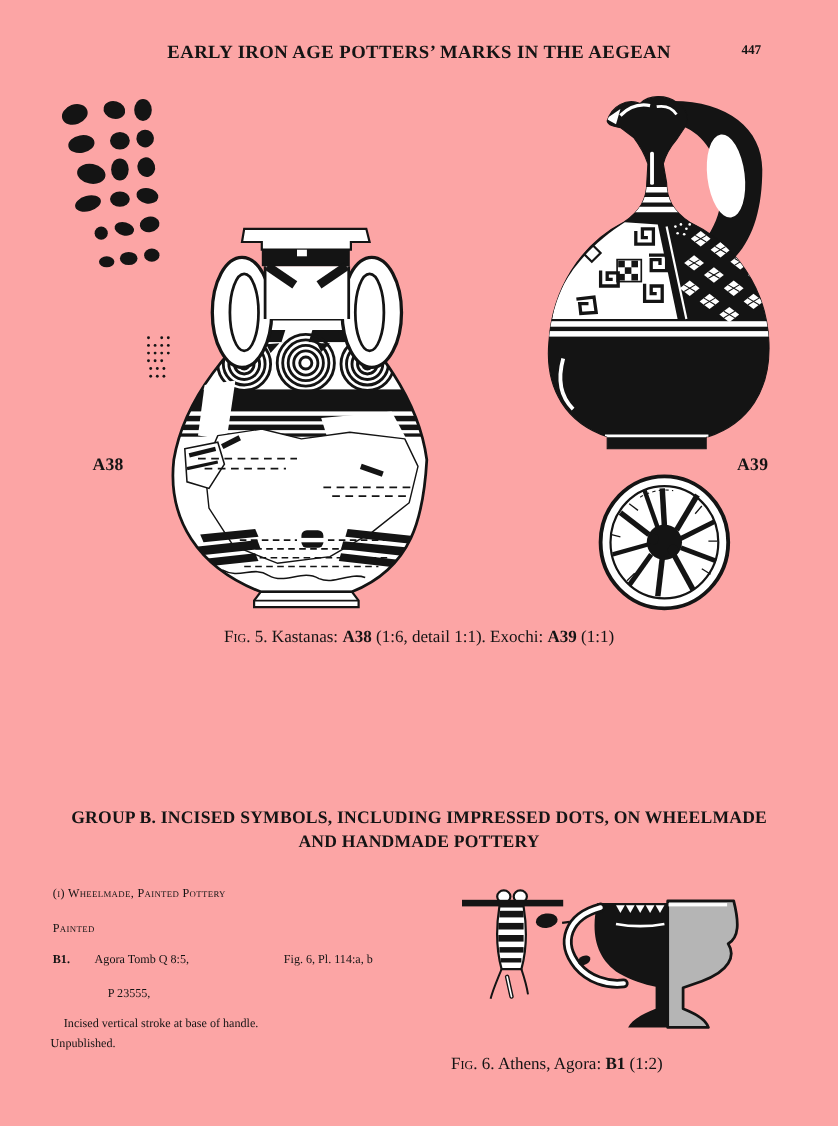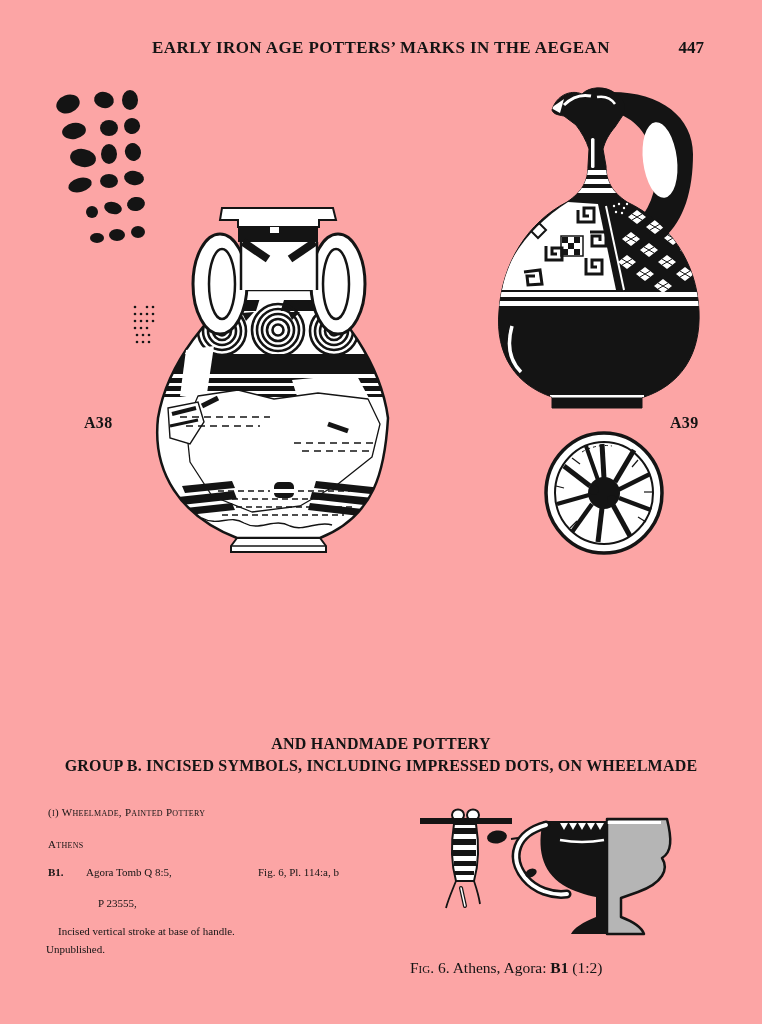--- a/index.html
+++ b/index.html
@@ -6,21 +6,21 @@
   .page{
     position:relative; width:762px; height:1024px; margin:0 auto;
     background:#fca5a5; color:#141414; overflow:hidden;
     font-family:"Liberation Serif", serif;
   }
   .abs{position:absolute;}
   .title{
     left:0; right:0; top:38px; text-align:center;
     font-size:17px; font-weight:bold; letter-spacing:.4px;
   }
-  .pagenum{top:38px; right:58px; font-size:17px; font-weight:bold;}
+  .pagenum{top:38px; right:70px; font-size:12px; font-weight:bold;}
   .figlabel{font-size:16px; font-weight:bold; letter-spacing:.3px;}
   .lab-a38{left:84px; top:414px;}
   .lab-a39{left:670px; top:414px;}
   .caption{font-size:15.5px; white-space:nowrap;}
   .cap5{left:0; right:0; top:571px; text-align:center;}
   .cap6{left:410px; width:290px; top:959px; }
   .sc{font-variant:small-caps;}
   .groupb{
     left:0; right:0; top:733px; text-align:center;
     font-size:16px; font-weight:bold; line-height:22px; letter-spacing:.2px;
@@ -300,28 +300,31 @@
       <line x1="28" y1="98" x2="35" y2="91"></line>
       <line x1="14" y1="56" x2="22" y2="58"></line>
       <line x1="110" y1="62" x2="102" y2="62"></line>
     </g>
     <path d="M40,22 A45,45 0 0 1 70,16" fill="none" stroke="#141414" stroke-width="1" stroke-dasharray="3 3"></path>
   </svg>
 
   <div class="abs figlabel lab-a38">A38</div>
   <div class="abs figlabel lab-a39">A39</div>
 
+  <div class="abs caption cap5">
+    <span class="sc">Fig. 5.</span><span> Kastanas: </span><b>A38</b><span> (1:6, detail 1:1). Exochi: </span><b>A39</b><span> (1:1)</span>
+  </div>
 
   <div class="abs groupb">
+    <div>GROUP B. INCISED SYMBOLS, INCLUDING IMPRESSED DOTS, ON WHEELMADE</div>
     <div>AND HANDMADE POTTERY</div>
-    <div>GROUP B. INCISED SYMBOLS, INCLUDING IMPRESSED DOTS, ON WHEELMADE</div>
   </div>
 
   <div class="abs cat smallcaps sec">(i) Wheelmade, Painted Pottery</div>
-  <div class="abs cat smallcaps site">Athens</div>
+  <div class="abs cat smallcaps site">Painted</div>
   <div class="abs cat b1id">B1.</div>
   <div class="abs cat b1l1">Agora Tomb Q 8:5,</div>
   <div class="abs cat b1fig">Fig. 6, Pl. 114:a, b</div>
   <div class="abs cat b1l2">P 23555,</div>
   <div class="abs cat d1">Incised vertical stroke at base of handle.</div>
   <div class="abs cat d2">Unpublished.</div>
 
   <svg class="abs" style="left:410px; top:795px;" width="290" height="150" viewBox="0 0 290 150">
 
     <ellipse cx="48" cy="20" rx="6" ry="5.5" fill="#fff" stroke="#141414" stroke-width="2"></ellipse>

